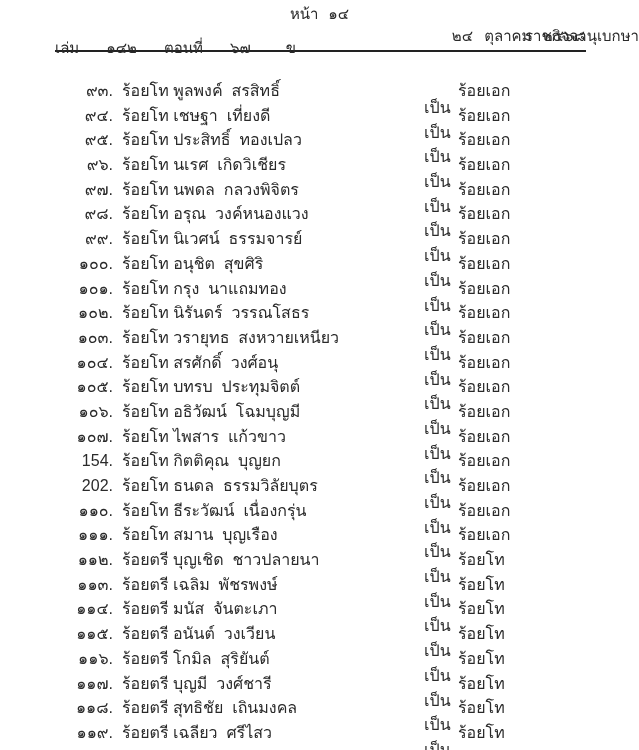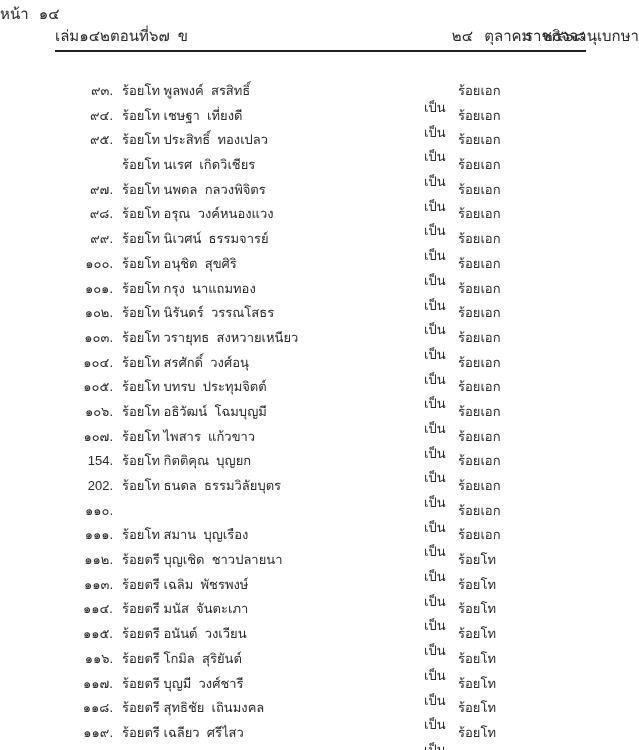--- a/index.html
+++ b/index.html
@@ -12,37 +12,39 @@
     position: relative;
     width: 639px;
     height: 750px;
     background: #ffffff;
     color: #2a2a2a;
     font-family: "Liberation Sans", sans-serif;
     overflow: hidden;
   }
   .page-label {
     padding-top: 4px;
+    text-align: center;
     font-size: 15px;
     line-height: 20px;
     word-spacing: 6px;
+    font-family: Liberation Serif, serif;
   }
   .masthead {
     position: relative;
     height: 20px;
     margin-top: 2px;
     font-size: 15px;
     line-height: 20px;
   }
   .masthead-left {
     position: absolute;
     left: 55px;
-    top: 0;
+    top: 12px;
     display: flex;
-    gap: 0;
+    gap: 27px;
     white-space: nowrap;
     justify-content: flex-end;
   }
   .masthead-left .section-seg {
     margin-left: 8px;
   }
   .masthead-center {
     position: absolute;
     left: 0;
     right: 0;
@@ -61,21 +63,21 @@
     width: 531px;
     height: 2px;
     background: #222222;
   }
   .promotion-list {
     margin-top: 27px;
   }
   .row {
     position: relative;
     height: 24.7px;
-    font-size: 13px;
+    font-size: 16px;
     line-height: 24.7px;
   }
   .row .no {
     position: absolute;
     left: 0;
     top: 0;
     width: 113px;
     text-align: right;
   }
   .row .name {
@@ -134,20 +136,21 @@
     </div>
 
     <div class="row">
       <span class="no">๙๕.</span>
       <span class="name">ร้อยโท ประสิทธิ์  ทองเปลว</span>
       <span class="become">เป็น</span>
       <span class="to-rank">ร้อยเอก</span>
     </div>
 
     <div class="row">
+      <span class="no">๙๖.</span>
       <span class="name">ร้อยโท นเรศ  เกิดวิเชียร</span>
       <span class="become">เป็น</span>
       <span class="to-rank">ร้อยเอก</span>
     </div>
 
     <div class="row">
       <span class="no">๙๗.</span>
       <span class="name">ร้อยโท นพดล  กลวงพิจิตร</span>
       <span class="become">เป็น</span>
       <span class="to-rank">ร้อยเอก</span>
@@ -232,20 +235,21 @@
 
     <div class="row">
       <span class="no">202.</span>
       <span class="name">ร้อยโท ธนดล  ธรรมวิลัยบุตร</span>
       <span class="become">เป็น</span>
       <span class="to-rank">ร้อยเอก</span>
     </div>
 
     <div class="row">
       <span class="no">๑๑๐.</span>
+      <span class="name">ร้อยโท ธีระวัฒน์  เนื่องกรุ่น</span>
       <span class="become">เป็น</span>
       <span class="to-rank">ร้อยเอก</span>
     </div>
 
     <div class="row">
       <span class="no">๑๑๑.</span>
       <span class="name">ร้อยโท สมาน  บุญเรือง</span>
       <span class="become">เป็น</span>
       <span class="to-rank">ร้อยเอก</span>
     </div>

